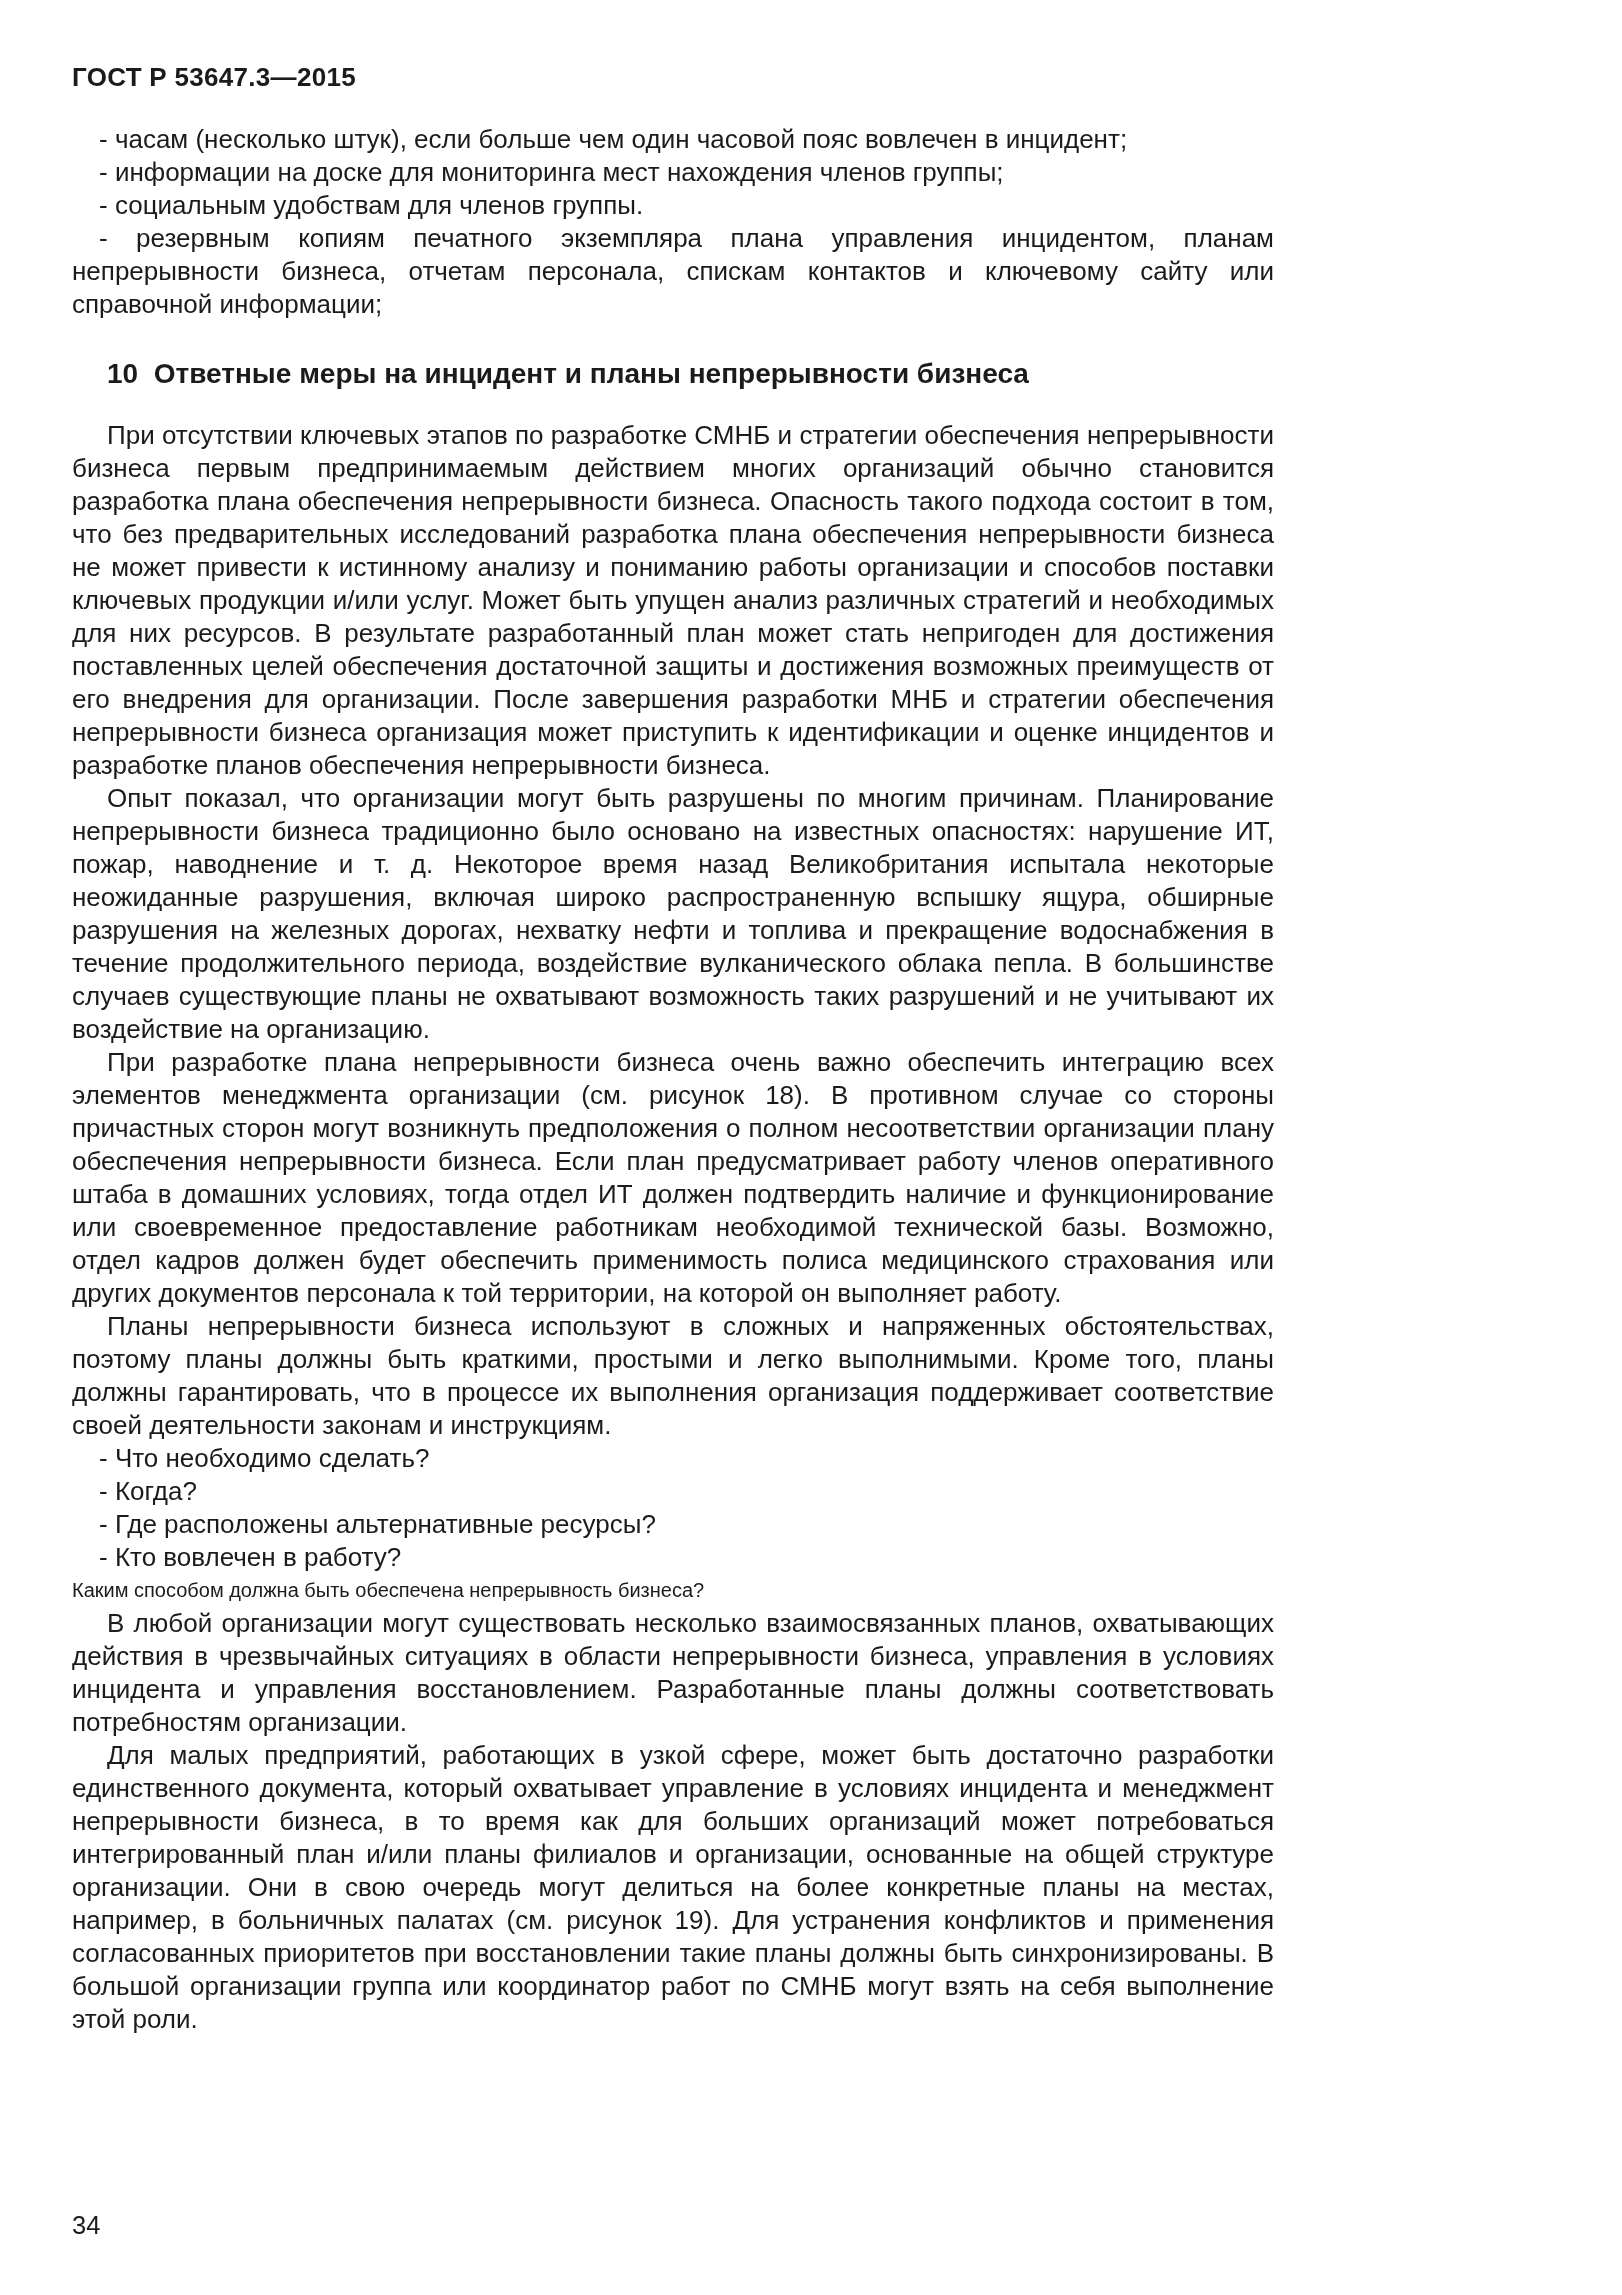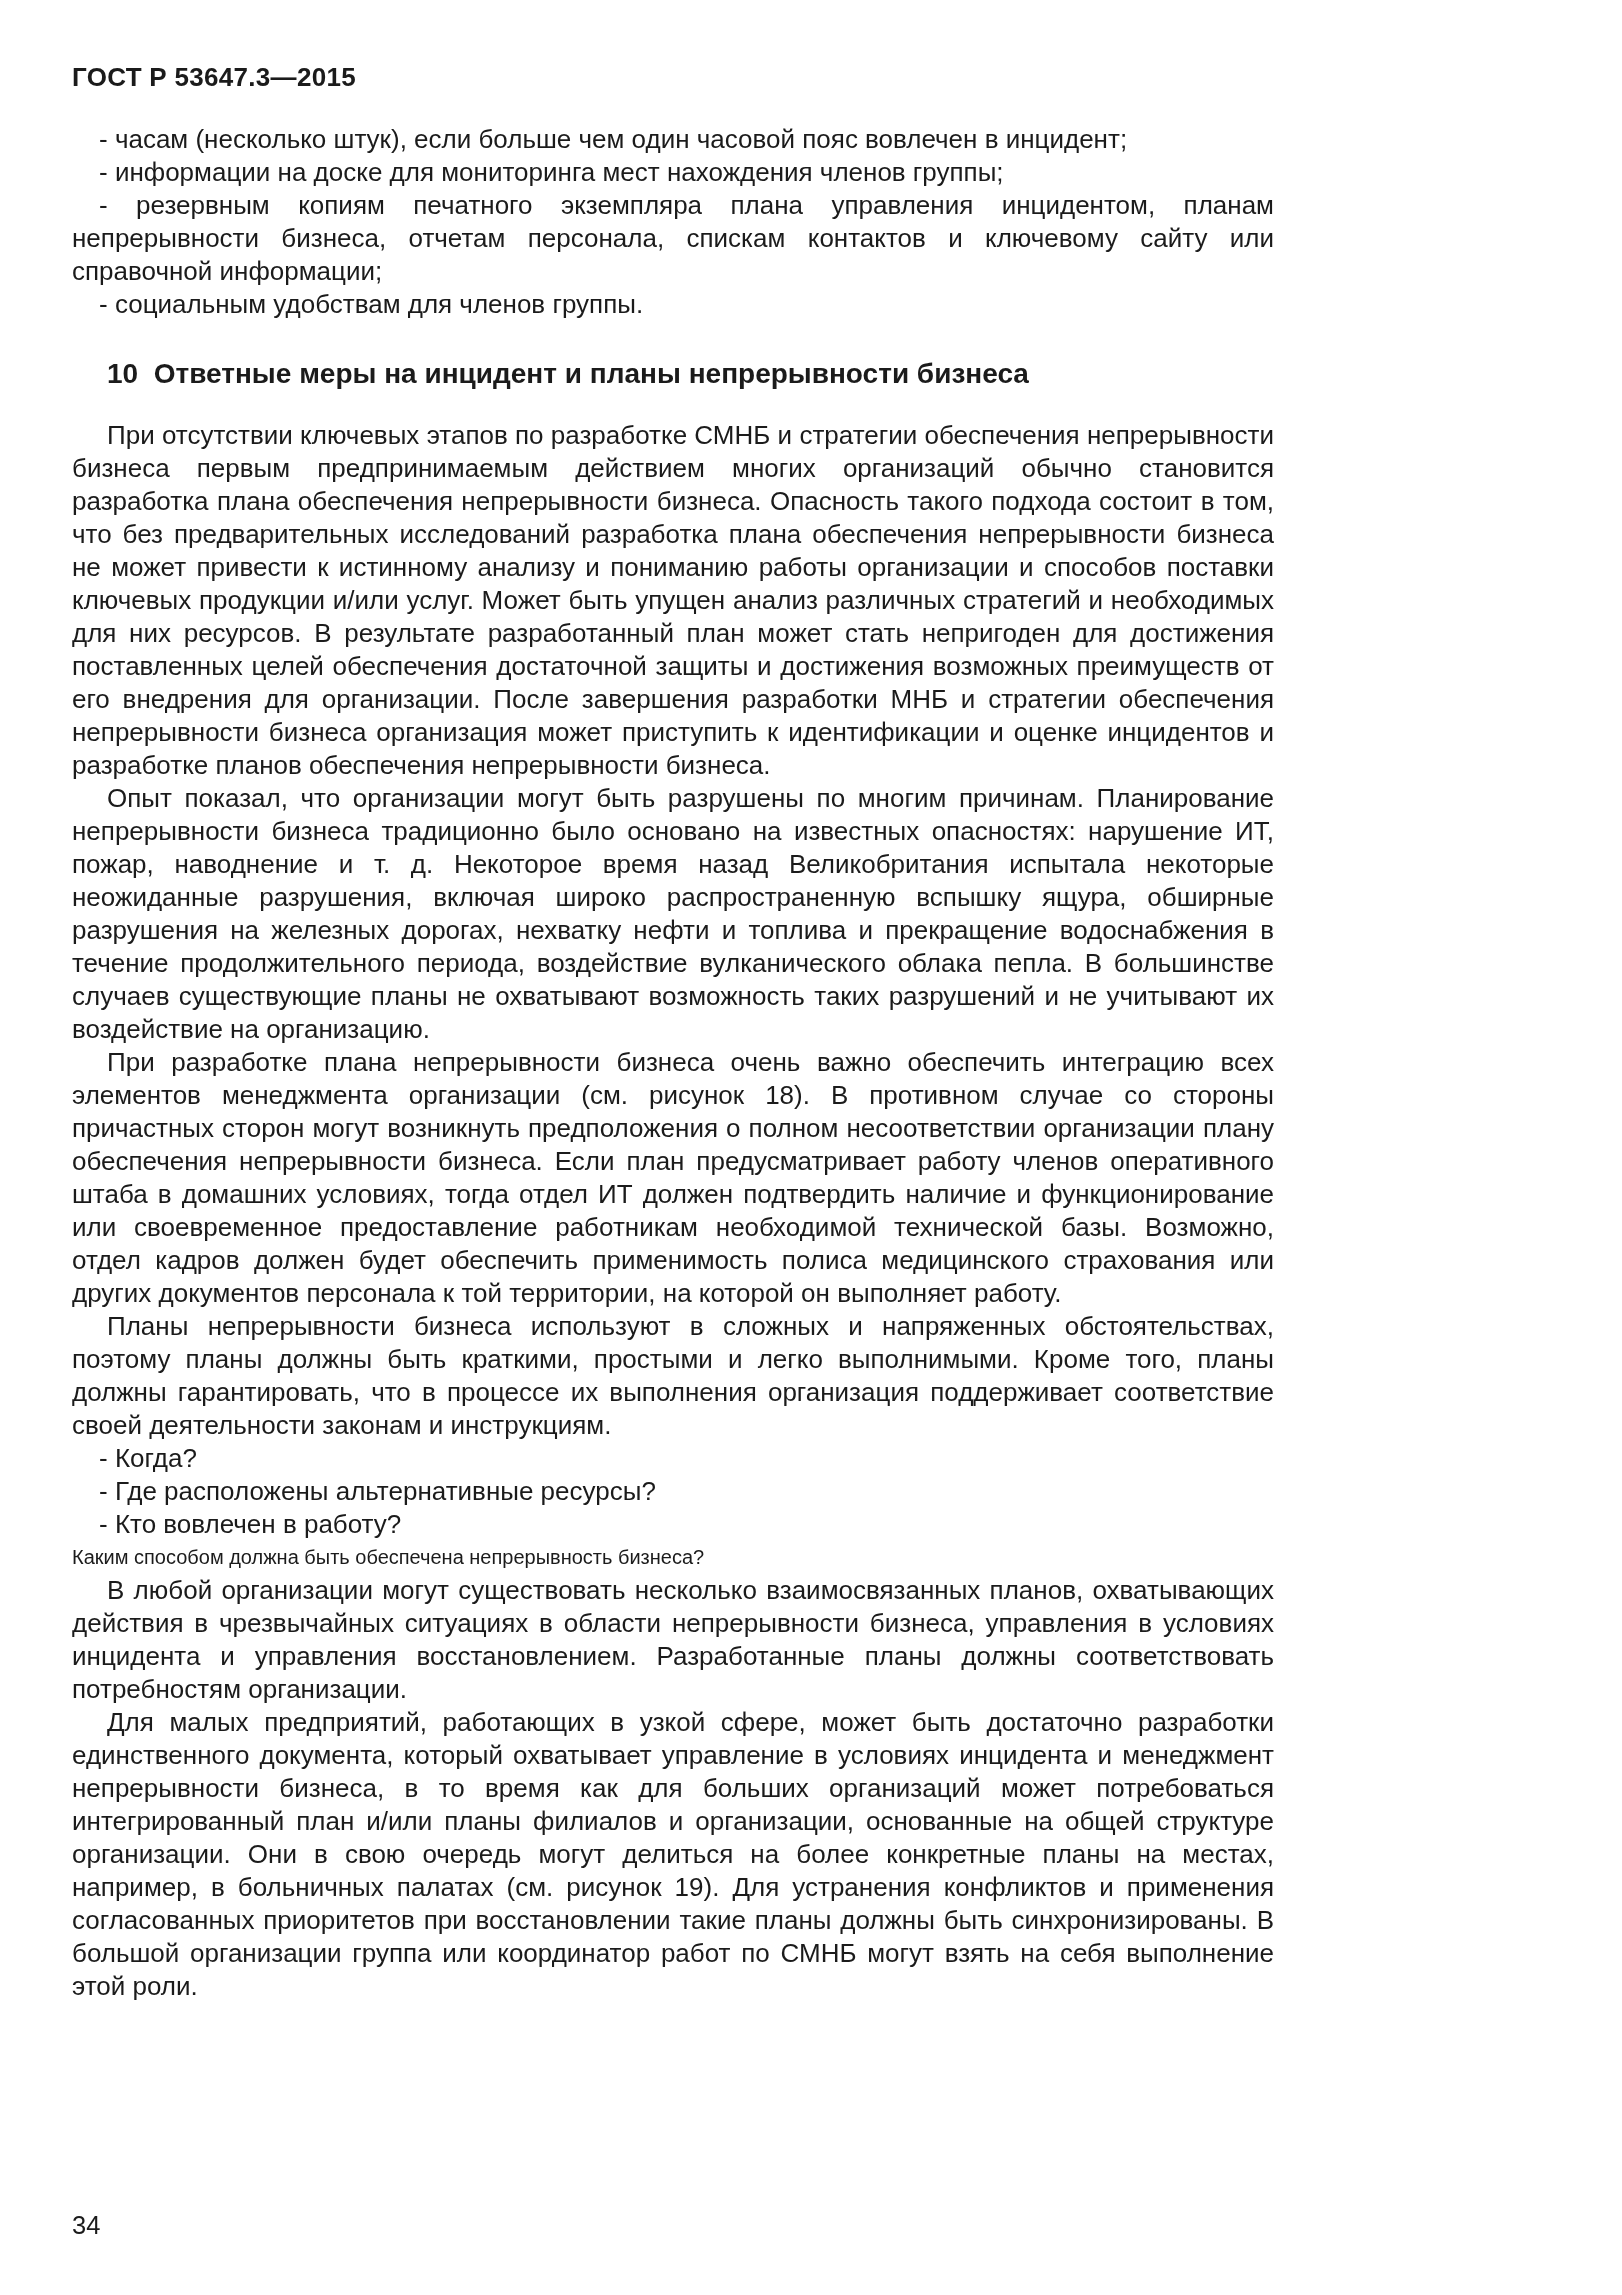--- a/index.html
+++ b/index.html
@@ -67,30 +67,31 @@
 </head>
 <body>
 
 <div class="page">
   <div class="content">
 
     <div class="doc-header">ГОСТ Р 53647.3—2015</div>
 
     <p class="li">- часам (несколько штук), если больше чем один часовой пояс вовлечен в инцидент;</p>
     <p class="li">- информации на доске для мониторинга мест нахождения членов группы;</p>
+    <p class="li">- социальным удобствам для членов группы.</p>
     <p class="li">- резервным копиям печатного экземпляра плана управления инцидентом, планам непрерывности бизнеса, отчетам персонала, спискам контактов и ключевому сайту или справочной информации;</p>
-    <p class="li">- социальным удобствам для членов группы.</p>
 
     <h2 class="section">10  Ответные меры на инцидент и планы непрерывности бизнеса</h2>
 
     <p class="body">При отсутствии ключевых этапов по разработке СМНБ и стратегии обеспечения непрерывности бизнеса первым предпринимаемым действием многих организаций обычно становится разработка плана обеспечения непрерывности бизнеса. Опасность такого подхода состоит в том, что без предварительных исследований разработка плана обеспечения непрерывности бизнеса не может привести к истинному анализу и пониманию работы организации и способов поставки ключевых продукции и/или услуг. Может быть упущен анализ различных стратегий и необходимых для них ресурсов. В результате разработанный план может стать непригоден для достижения поставленных целей обеспечения достаточной защиты и достижения возможных преимуществ от его внедрения для организации. После завершения разработки МНБ и стратегии обеспечения непрерывности бизнеса организация может приступить к идентификации и оценке инцидентов и разработке планов обеспечения непрерывности бизнеса.</p>
     <p class="body">Опыт показал, что организации могут быть разрушены по многим причинам. Планирование непрерывности бизнеса традиционно было основано на известных опасностях: нарушение ИТ, пожар, наводнение и т. д. Некоторое время назад Великобритания испытала некоторые неожиданные разрушения, включая широко распространенную вспышку ящура, обширные разрушения на железных дорогах, нехватку нефти и топлива и прекращение водоснабжения в течение продолжительного периода, воздействие вулканического облака пепла. В большинстве случаев существующие планы не охватывают возможность таких разрушений и не учитывают их воздействие на организацию.</p>
     <p class="body">При разработке плана непрерывности бизнеса очень важно обеспечить интеграцию всех элементов менеджмента организации (см. рисунок 18). В противном случае со стороны причастных сторон могут возникнуть предположения о полном несоответствии организации плану обеспечения непрерывности бизнеса. Если план предусматривает работу членов оперативного штаба в домашних условиях, тогда отдел ИТ должен подтвердить наличие и функционирование или своевременное предоставление работникам необходимой технической базы. Возможно, отдел кадров должен будет обеспечить применимость полиса медицинского страхования или других документов персонала к той территории, на которой он выполняет работу.</p>
     <p class="body">Планы непрерывности бизнеса используют в сложных и напряженных обстоятельствах, поэтому планы должны быть краткими, простыми и легко выполнимыми. Кроме того, планы должны гарантировать, что в процессе их выполнения организация поддерживает соответствие своей деятельности законам и инструкциям.</p>
 
+    <p class="q">- Что необходимо сделать?</p>
     <p class="q">- Когда?</p>
     <p class="q">- Где расположены альтернативные ресурсы?</p>
     <p class="q">- Кто вовлечен в работу?</p>
     <p class="q-last">Каким способом должна быть обеспечена непрерывность бизнеса?</p>
 
     <p class="body">В любой организации могут существовать несколько взаимосвязанных планов, охватывающих действия в чрезвычайных ситуациях в области непрерывности бизнеса, управления в условиях инцидента и управления восстановлением. Разработанные планы должны соответствовать потребностям организации.</p>
     <p class="body">Для малых предприятий, работающих в узкой сфере, может быть достаточно разработки единственного документа, который охватывает управление в условиях инцидента и менеджмент непрерывности бизнеса, в то время как для больших организаций может потребоваться интегрированный план и/или планы филиалов и организации, основанные на общей структуре организации. Они в свою очередь могут делиться на более конкретные планы на местах, например, в больничных палатах (см. рисунок 19). Для устранения конфликтов и применения согласованных приоритетов при восстановлении такие планы должны быть синхронизированы. В большой организации группа или координатор работ по СМНБ могут взять на себя выполнение этой роли.</p>
 
   </div>
 

